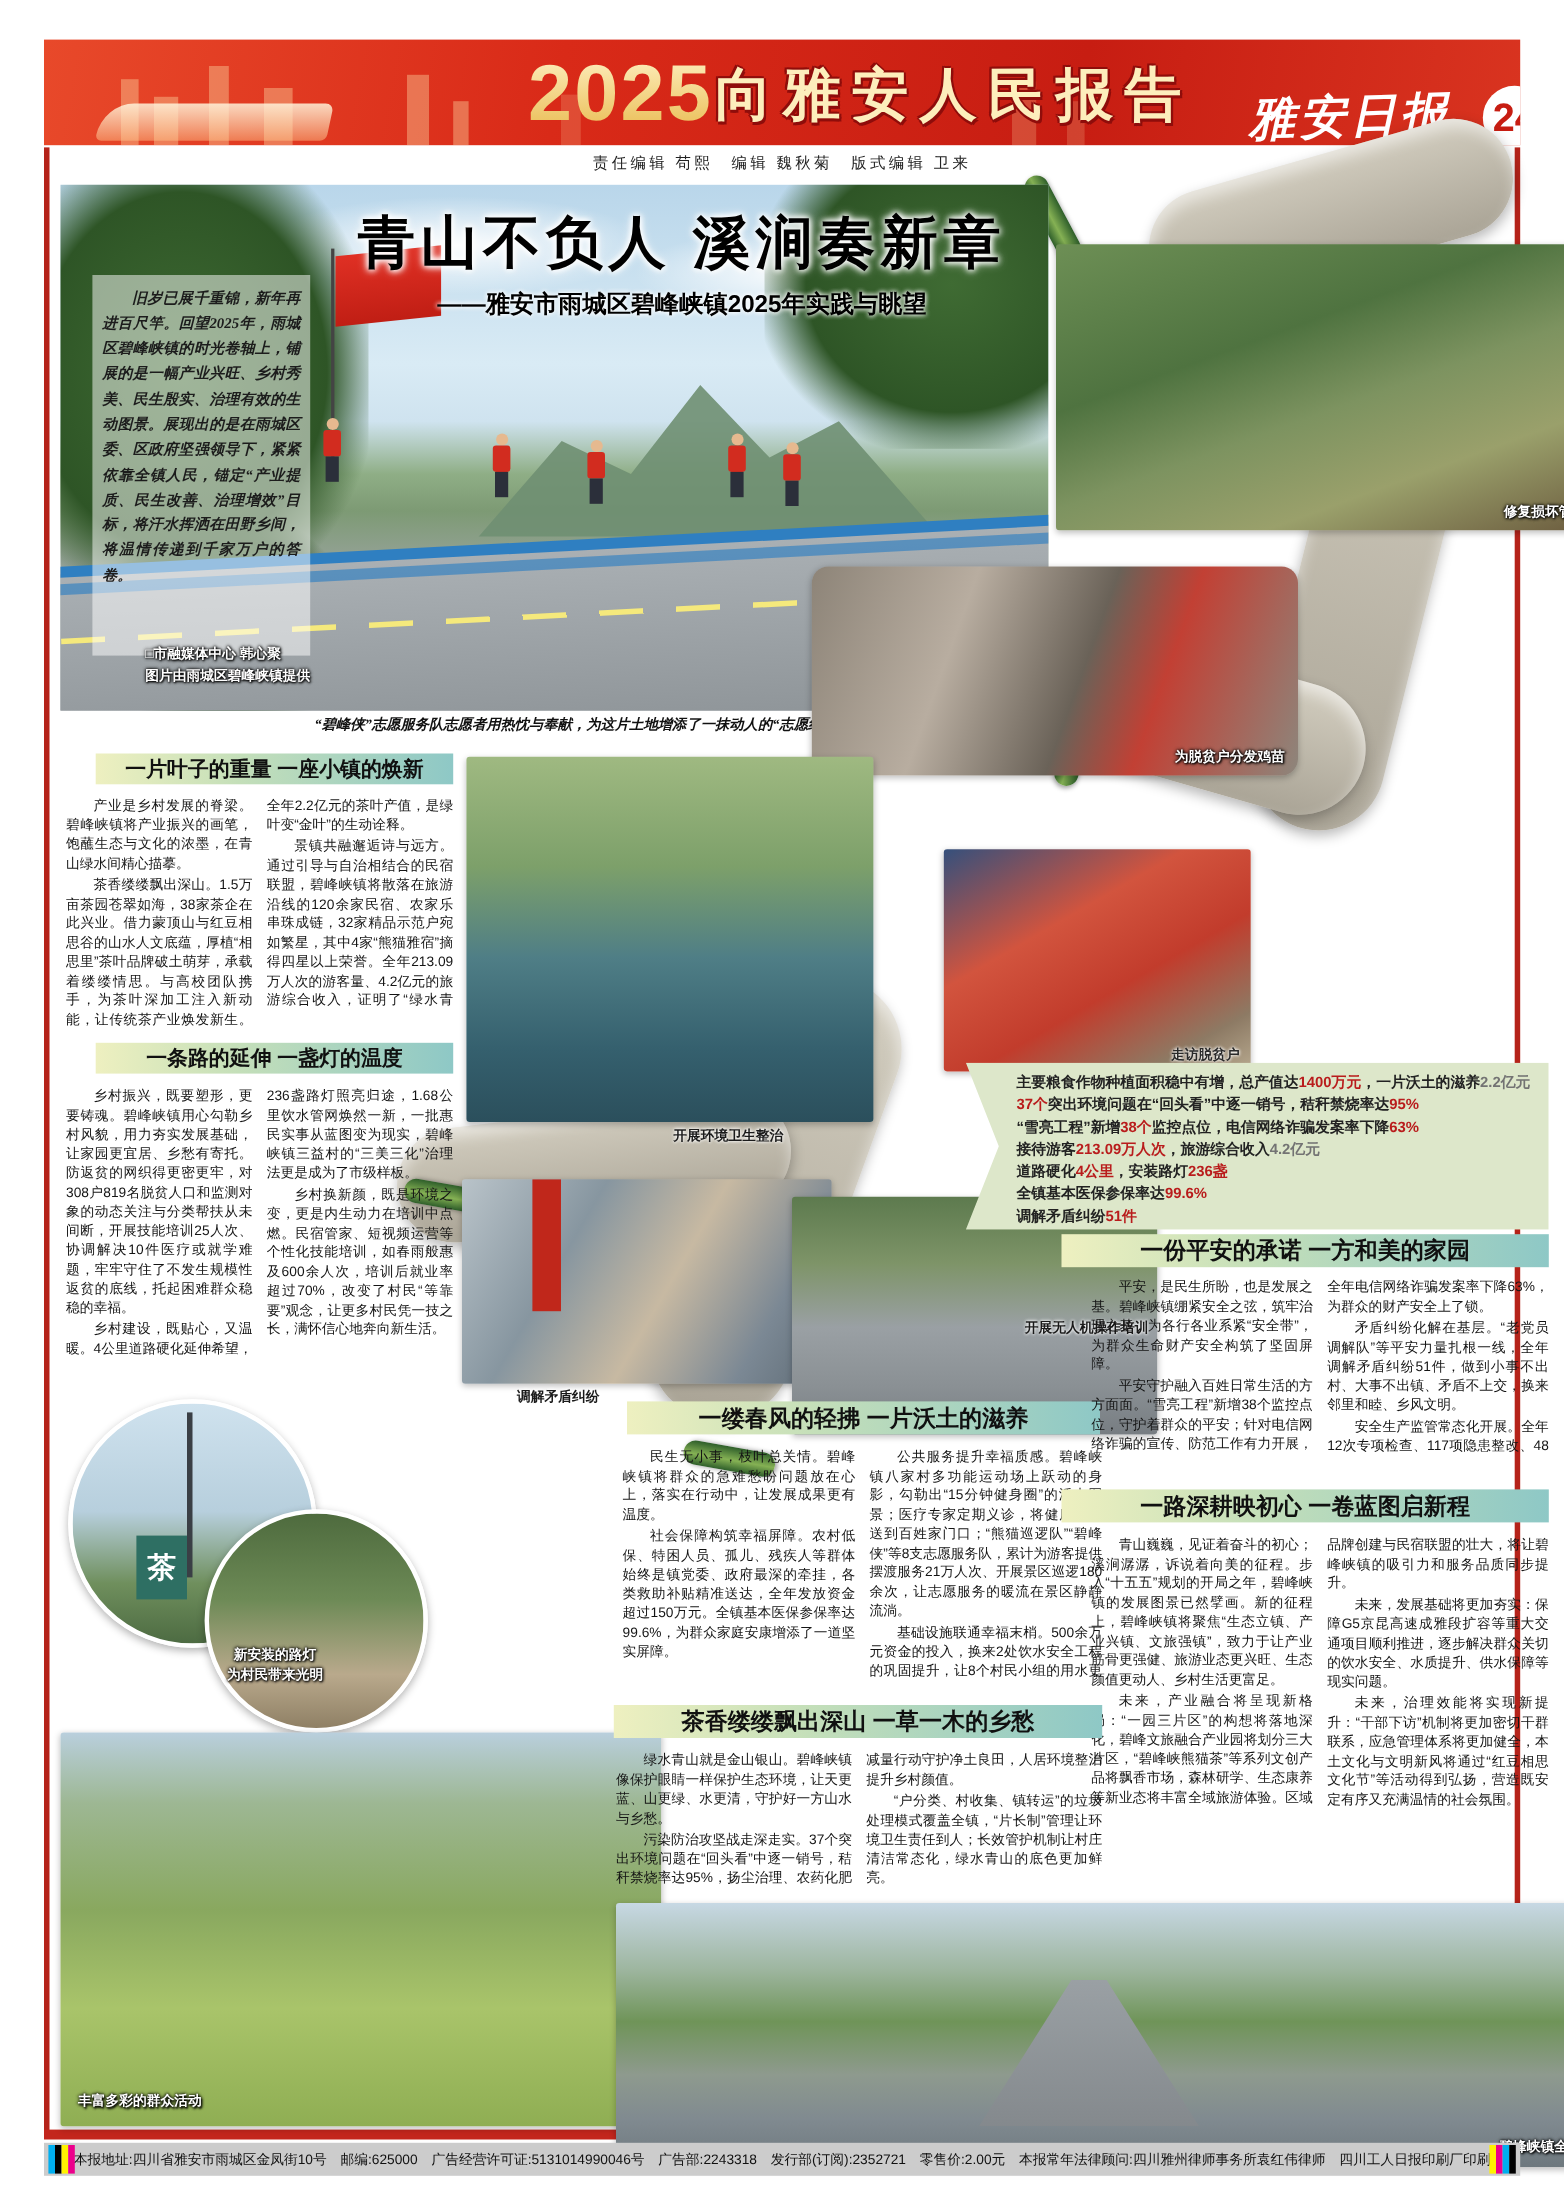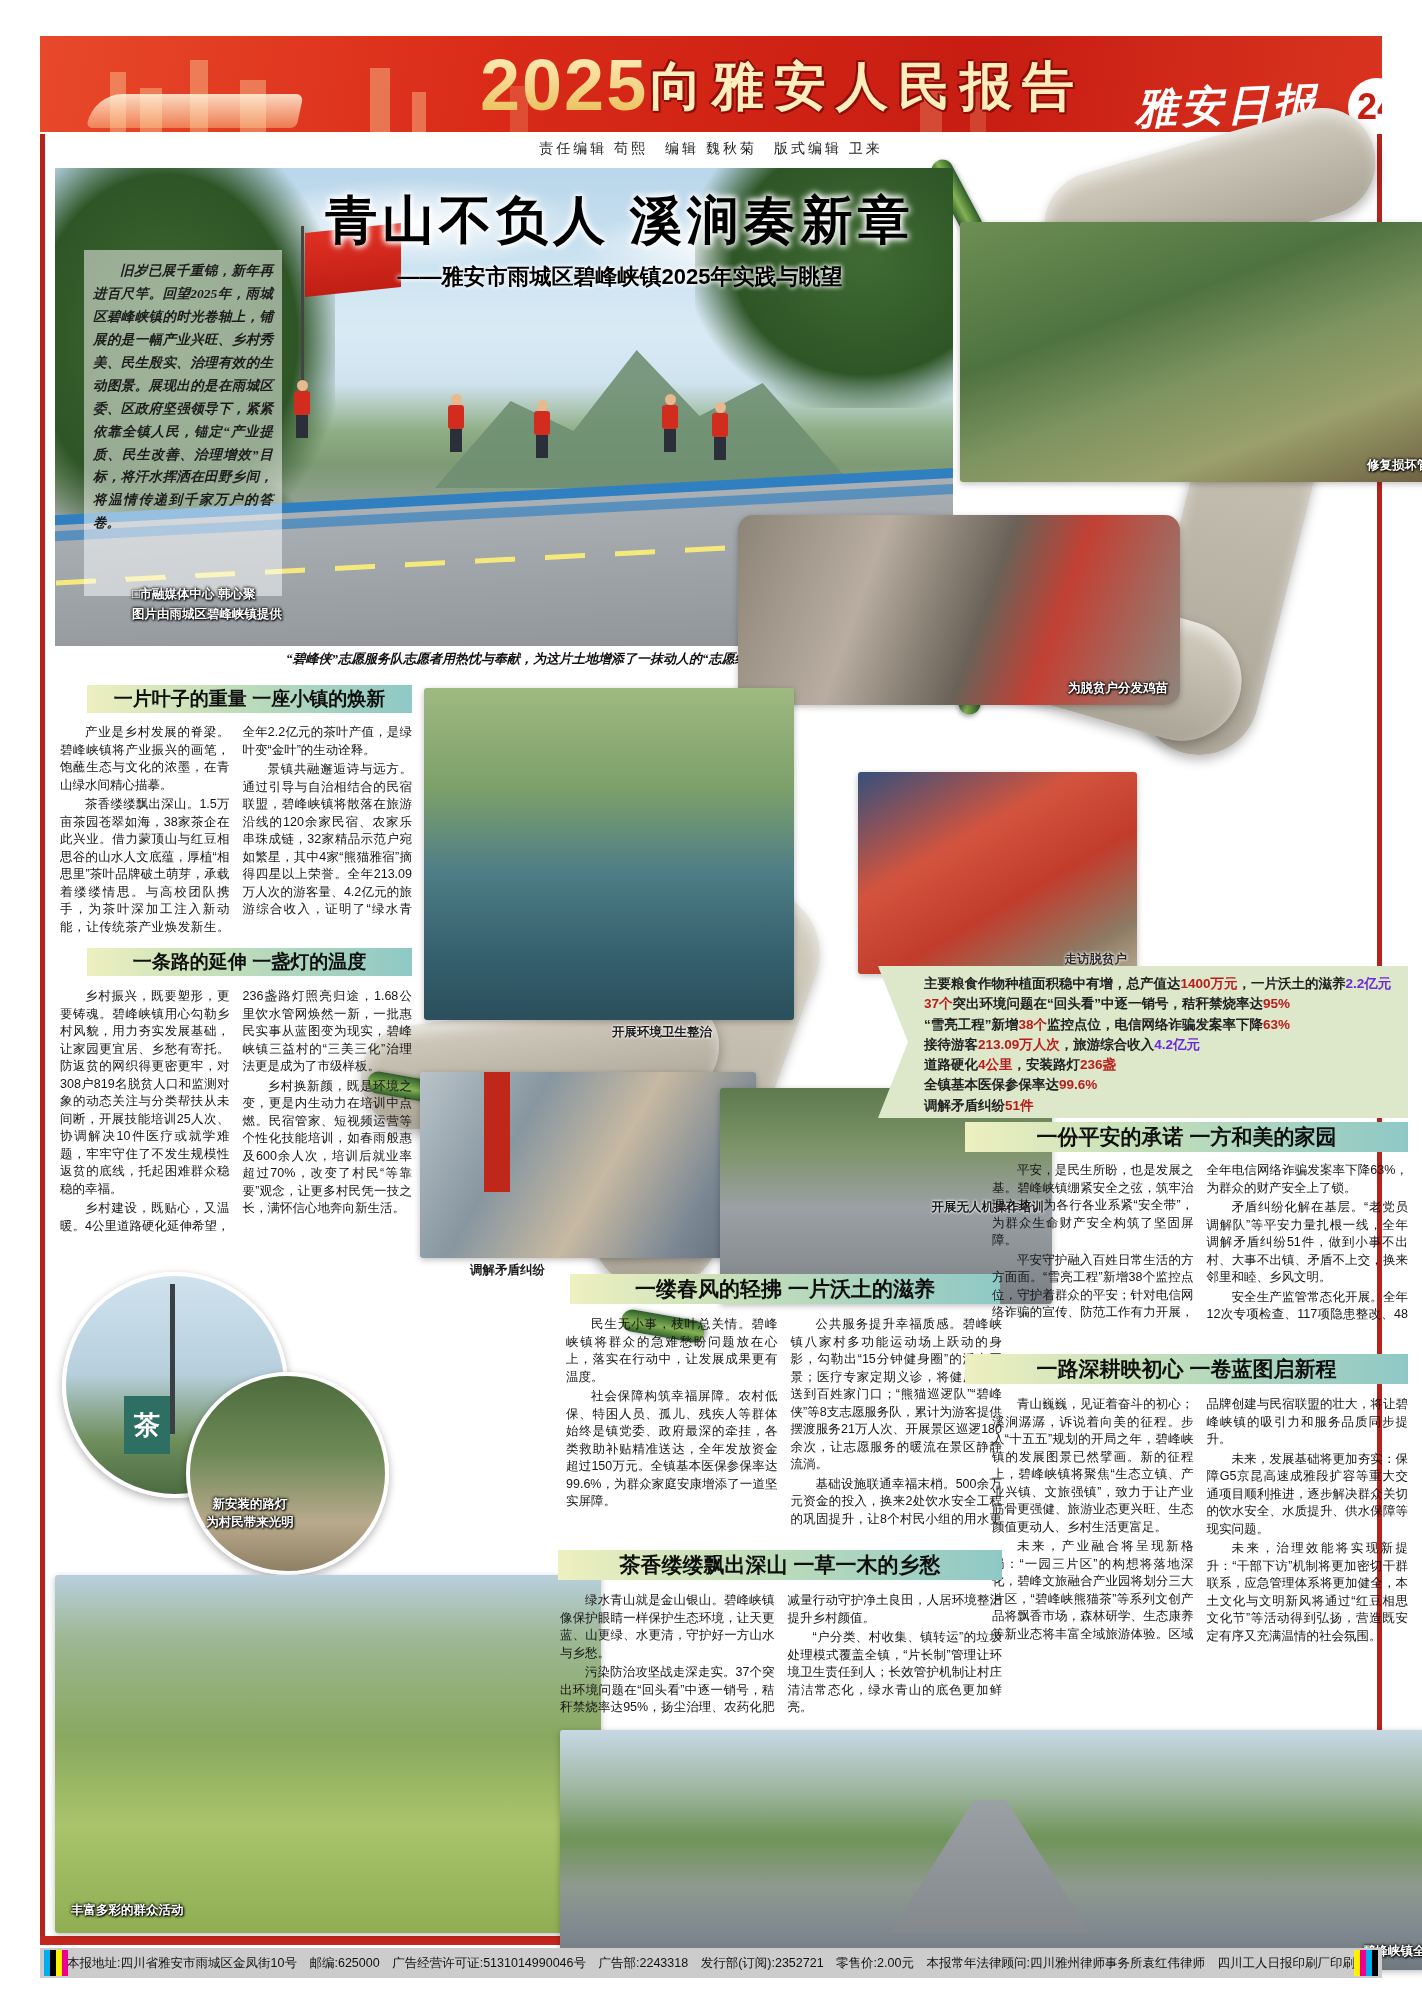--- a/index.html
+++ b/index.html
@@ -65,21 +65,21 @@
   .circle-ph{position:absolute;border-radius:50%;border:4px solid #fff;overflow:hidden;box-shadow:0 3px 8px rgba(0,0,0,.3);}
   
   .sec-head{position:absolute;background:linear-gradient(90deg,#eef0c0 0%,#c4dfb9 40%,#8ec8c6 100%);
       text-align:center;font-weight:900;color:#101010;display:flex;align-items:center;justify-content:center;}
   .sec-body{position:absolute;column-count:2;column-gap:13px;font-size:12.5px;line-height:1.4;text-align:justify;overflow:hidden;color:#141414;}
   .sec-body p{margin:0 0 2px 0;text-indent:2em;}
   
   .stats{position:absolute;left:878px;top:966px;width:530px;height:152px;background:#dde7ca;
       clip-path:polygon(0 0,100% 0,100% 100%,0 100%,30px 50%);padding:8px 10px 6px 46px;box-sizing:border-box;}
   .stats p{margin:0;font-size:13.5px;font-weight:700;line-height:1.5;color:#222;white-space:nowrap;}
-  .hl-o{color:#b91c1c;} .hl-r{color:#6d28d9;}
+  .hl-o{color:#b91c1c;} .hl-r{color:#737373;}
   
   .footer{position:absolute;left:40px;top:1948px;width:1342px;height:30px;background:#cccccc;
       display:flex;align-items:center;justify-content:center;font-size:12.5px;color:#111;}
   .regbar{position:absolute;top:2px;width:24px;height:26px;display:flex;}
   .regbar i{flex:1;display:block;}
   .rc{background:#00aeef;} .rm{background:#ec008c;} .ry{background:#fff200;} .rk{background:#000;}
 </style>
 </head>
 <body>
 

